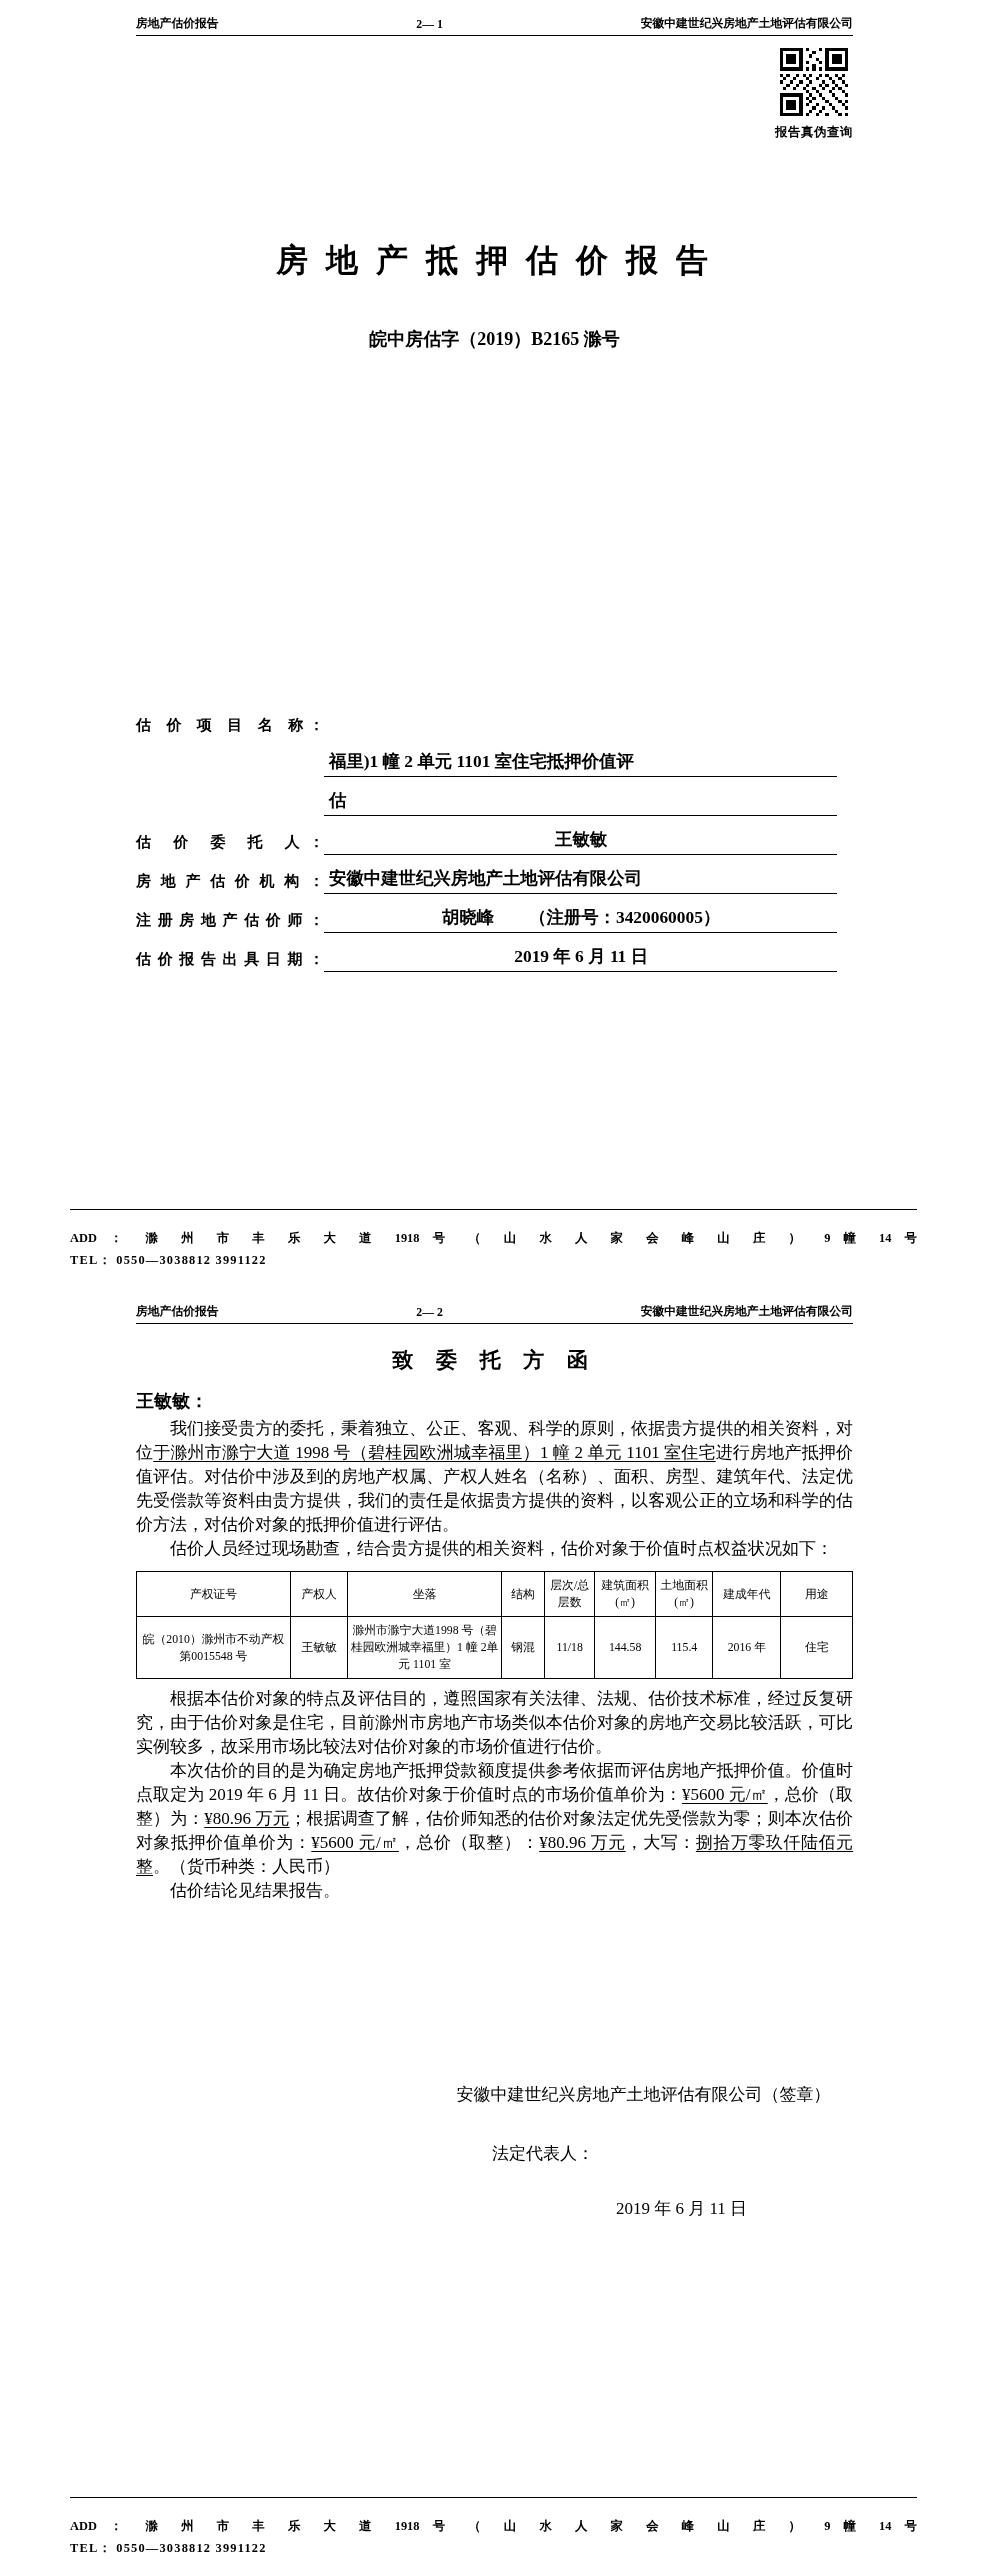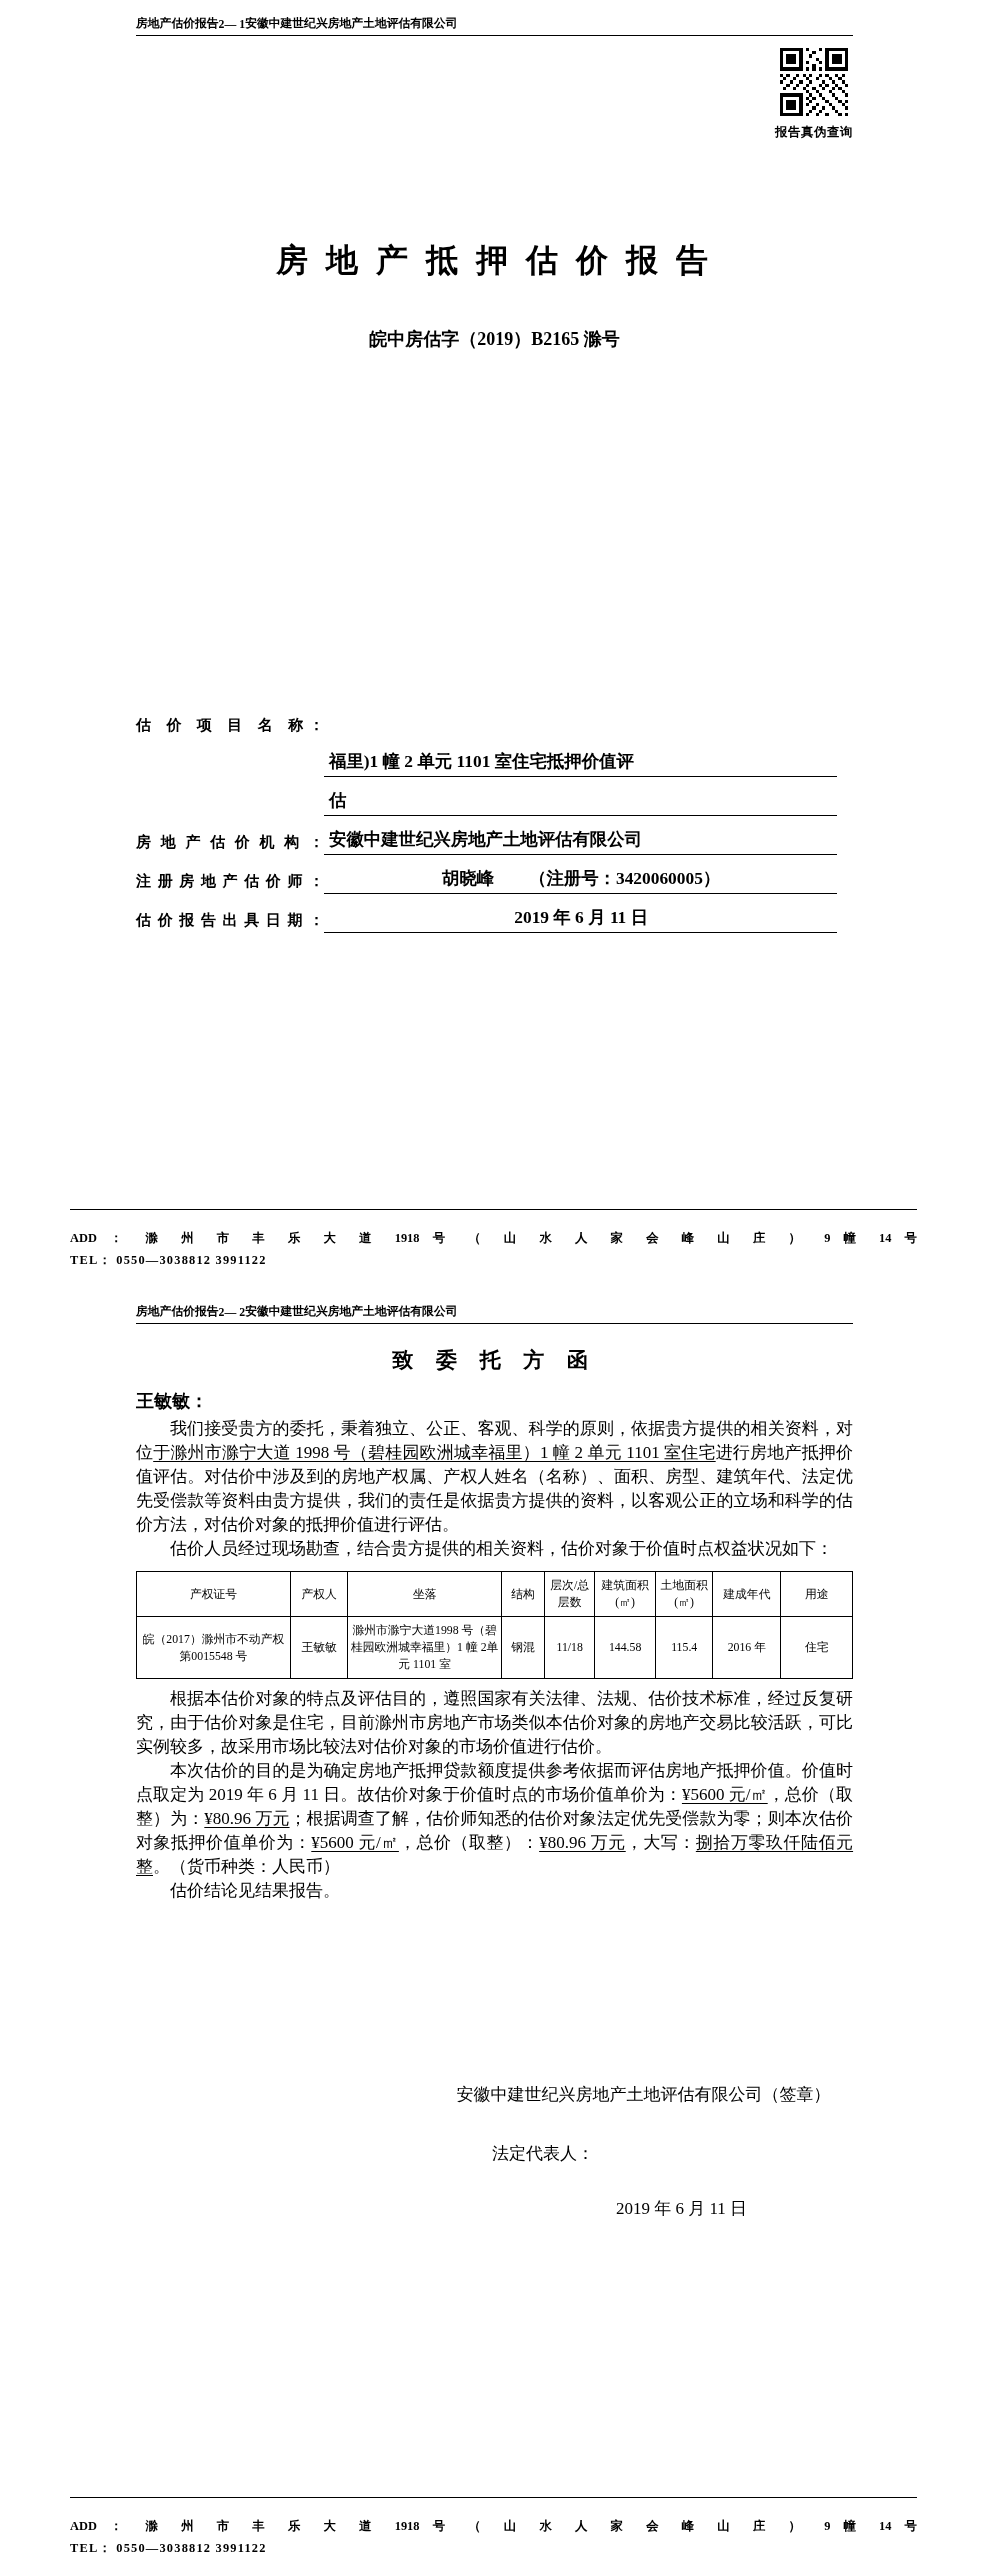--- a/index.html
+++ b/index.html
@@ -14,21 +14,21 @@
     width:987px;
     height:1288px;
     background:#fff;
     overflow:hidden;
   }
   .margins { padding:16px 134px 0 136px; }
 
   
   .hdr {
     display:flex;
-    justify-content:flex-start;
+    justify-content:space-between;
     align-items:flex-end;
     font-size:11.8px;
     font-weight:bold;
     border-bottom:1.9px solid #000;
     padding-bottom:3.1px;
   }
   .hdr span { white-space:nowrap; }
 
   
   .qr-wrap { display:flex; justify-content:flex-end; margin-top:12.4px; }
@@ -248,20 +248,24 @@
       </div>
       <div class="frow">
         <div class="flabel"></div>
         <div class="fvalue">福里)1 幢 2 单元 1101 室住宅抵押价值评</div>
       </div>
       <div class="frow">
         <div class="flabel"></div>
         <div class="fvalue">估</div>
       </div>
       <div class="frow">
+        <div class="flabel">估 价 委 托 人：</div>
+        <div class="fvalue center">王敏敏</div>
+      </div>
+      <div class="frow">
         <div class="flabel">房地产估价机构：</div>
         <div class="fvalue">安徽中建世纪兴房地产土地评估有限公司</div>
       </div>
       <div class="frow">
         <div class="flabel">注册房地产估价师：</div>
         <div class="fvalue center">胡晓峰　　（注册号：3420060005）</div>
       </div>
       <div class="frow">
         <div class="flabel">估价报告出具日期：</div>
         <div class="fvalue center">2019 年 6 月 11 日</div>
@@ -309,21 +313,21 @@
           <th>结构</th>
           <th>层次/总层数</th>
           <th>建筑面积(㎡)</th>
           <th>土地面积(㎡)</th>
           <th>建成年代</th>
           <th>用途</th>
         </tr>
       </thead>
       <tbody>
         <tr>
-          <td>皖（2017）滁州市不动产权第0015548 号</td>
+          <td>皖（2010）滁州市不动产权第0015548 号</td>
           <td>王敏敏</td>
           <td>滁州市滁宁大道1998 号（碧桂园欧洲城幸福里）1 幢 2单元 1101 室</td>
           <td>钢混</td>
           <td>11/18</td>
           <td>144.58</td>
           <td>115.4</td>
           <td>2016 年</td>
           <td>住宅</td>
         </tr>
       </tbody>

